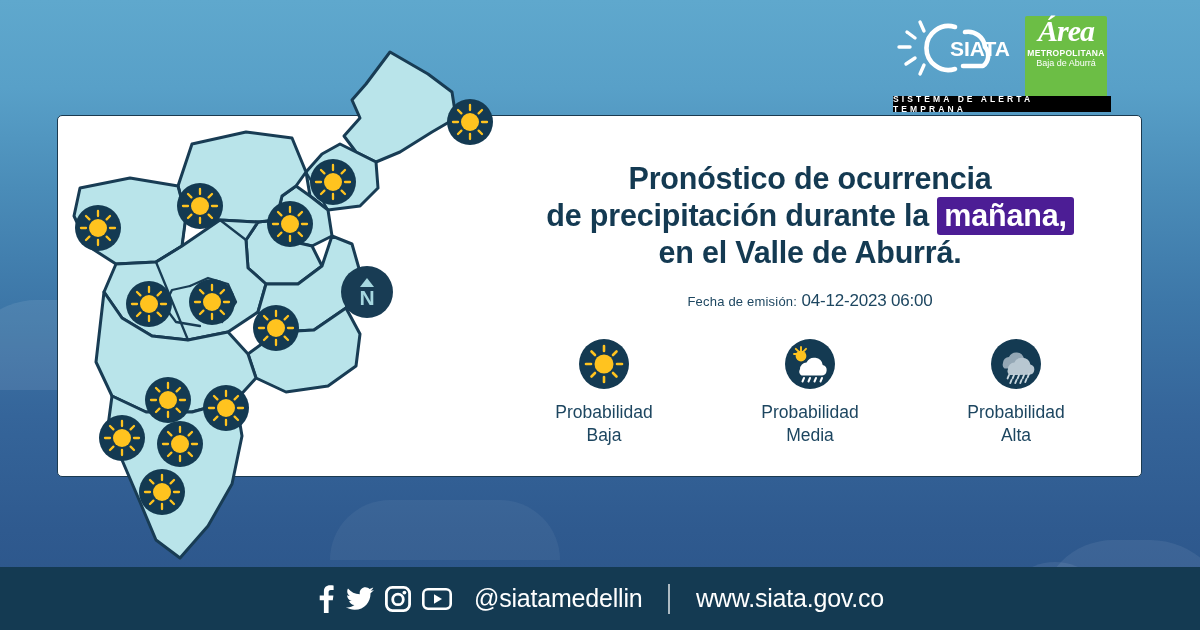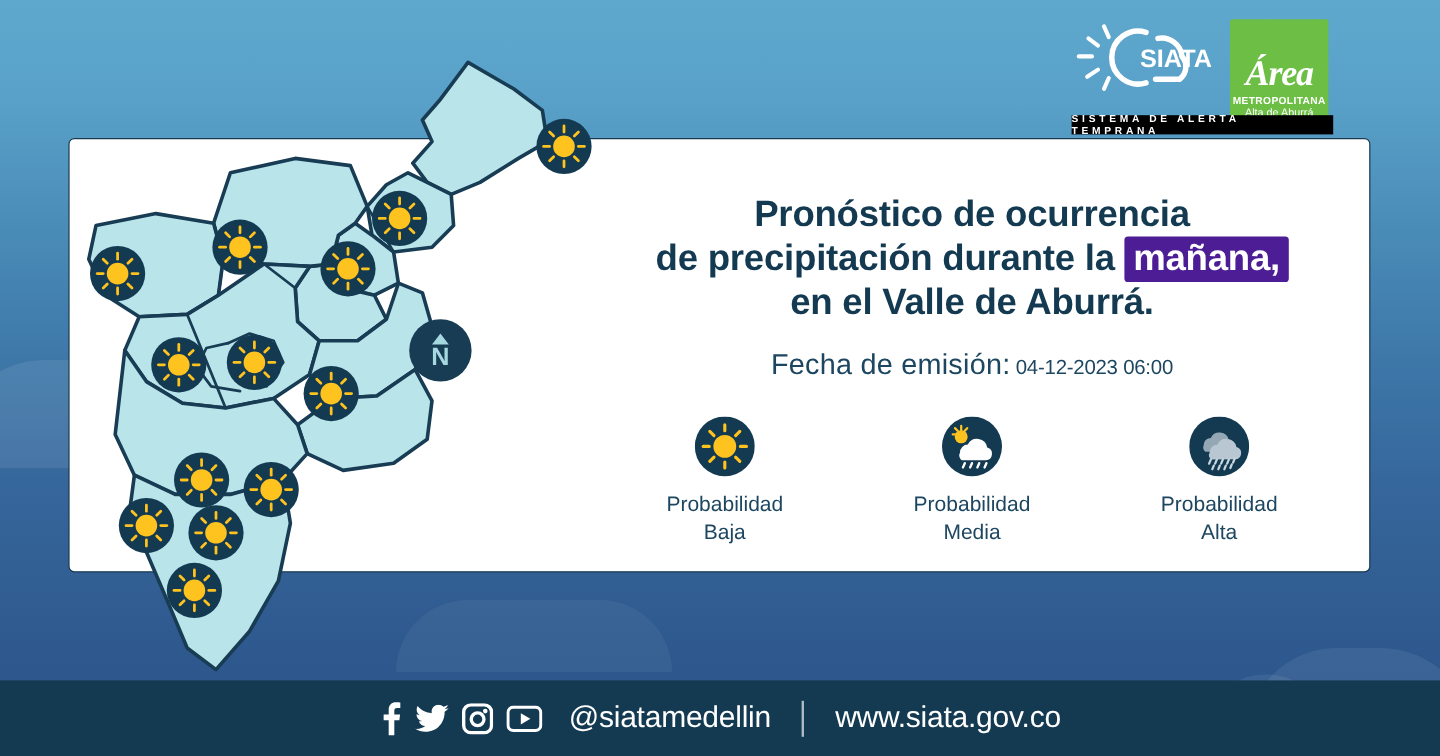--- a/index.html
+++ b/index.html
@@ -19,21 +19,21 @@
   .bg-cloud.c1{left:-40px;top:300px;width:260px;height:90px;border-radius:120px 140px 0 0;}
   .bg-cloud.c2{left:90px;top:318px;width:150px;height:70px;border-radius:90px 90px 0 0;}
   .bg-cloud.c3{left:1040px;top:540px;width:190px;height:80px;border-radius:110px 120px 0 0;opacity:.07;}
   .bg-cloud.c4{left:1000px;top:562px;width:110px;height:58px;border-radius:70px 70px 0 0;opacity:.07;}
   .bg-cloud.c5{left:330px;top:500px;width:230px;height:60px;border-radius:130px 130px 0 0;opacity:.05;}
 
   
   .logo-row{position:absolute;left:893px;top:14px;width:240px;height:96px;}
   .siata-logo{position:absolute;left:0;top:0;width:128px;height:72px;}
   .am-logo{position:absolute;left:132px;top:2px;width:82px;height:88px;background:#6cbe45;border-radius:2px;
-           display:flex;flex-direction:column;align-items:center;justify-content:flex-end;padding-bottom:4px;box-sizing:border-box;}
+           display:flex;flex-direction:column;align-items:center;padding-bottom:4px;box-sizing:border-box;}
   .am-script{font-family:"Liberation Serif",serif;font-style:italic;font-weight:bold;color:#fff;font-size:30px;line-height:30px;margin-bottom:2px;letter-spacing:-1px;}
   .am-l1{color:#fff;font-size:8.5px;font-weight:bold;letter-spacing:.3px;line-height:10px;}
   .am-l2{color:#fff;font-size:9px;line-height:11px;}
   .tagline{position:absolute;left:0;top:82px;width:218px;height:16px;background:#000000;
            color:#ffffff;font-size:8.5px;font-weight:bold;letter-spacing:3.1px;
            display:flex;align-items:center;justify-content:center;box-sizing:border-box;}
 
   
   .panel{
     position:absolute;left:57px;top:115px;width:1083px;height:360px;
@@ -52,21 +52,21 @@
   .compass .n{color:#a6d8e0;font-size:21px;font-weight:bold;line-height:19px;font-family:"Liberation Sans",sans-serif;}
 
   
   .content{position:absolute;left:500px;top:160px;width:620px;}
   .headline{
     text-align:center;color:#143a52;font-weight:bold;font-size:30.5px;line-height:37px;letter-spacing:-0.2px;
   }
   .hl-line{display:block;}
   .hl-mark{background:#4c1d95;color:#ffffff;padding:1px 7px 3px 7px;border-radius:3px;}
   .date-line{text-align:center;margin-top:20px;color:#1d4660;}
-  .date-label{font-size:24px;letter-spacing:.2px;}
+  .date-label{font-size:13px;letter-spacing:.2px;}
   .date-value{font-size:17px;font-weight:500;letter-spacing:-.2px;}
 
   .legend{display:flex;justify-content:center;gap:16px;margin-top:28px;}
   .legend-item{width:190px;display:flex;flex-direction:column;align-items:center;}
   .legend-icon{width:50px;height:50px;}
   .legend-label{margin-top:12px;text-align:center;color:#1d4660;font-size:17.5px;line-height:23px;}
 
   
   .footer{position:absolute;left:0;top:567px;width:1200px;height:63px;background:#143a52;
           display:flex;align-items:center;justify-content:center;gap:0;}
@@ -100,21 +100,21 @@
         </g>
         <path d="M62 13 A22 22 0 1 0 62 55" fill="none" stroke="#ffffff" stroke-width="4.6" stroke-linecap="round"></path>
         <path d="M72 18 A17 17 0 0 1 92 33 A13 13 0 0 1 90 52 L70 52" fill="none" stroke="#ffffff" stroke-width="4.6" stroke-linecap="round" stroke-linejoin="round"></path>
         <text x="57" y="42" font-family="Liberation Sans, sans-serif" font-size="21" font-weight="bold" fill="#ffffff">SIATA</text>
       </svg>
     </div>
 
     <div class="am-logo">
       <div class="am-script">Área</div>
       <div class="am-l1">METROPOLITANA</div>
-      <div class="am-l2">Alta de Aburrá</div>
+      <div class="am-l2">Baja de Aburrá</div>
     </div>
 
     <div class="tagline">SISTEMA DE ALERTA TEMPRANA</div>
   </div>
 
   <div class="panel"></div>
 
   <div class="map-wrap">
     <svg viewBox="0 0 400 540" width="400" height="540" aria-hidden="true">
       <g fill="#b9e4ea" stroke="#183c54" stroke-width="3" stroke-linejoin="round">

